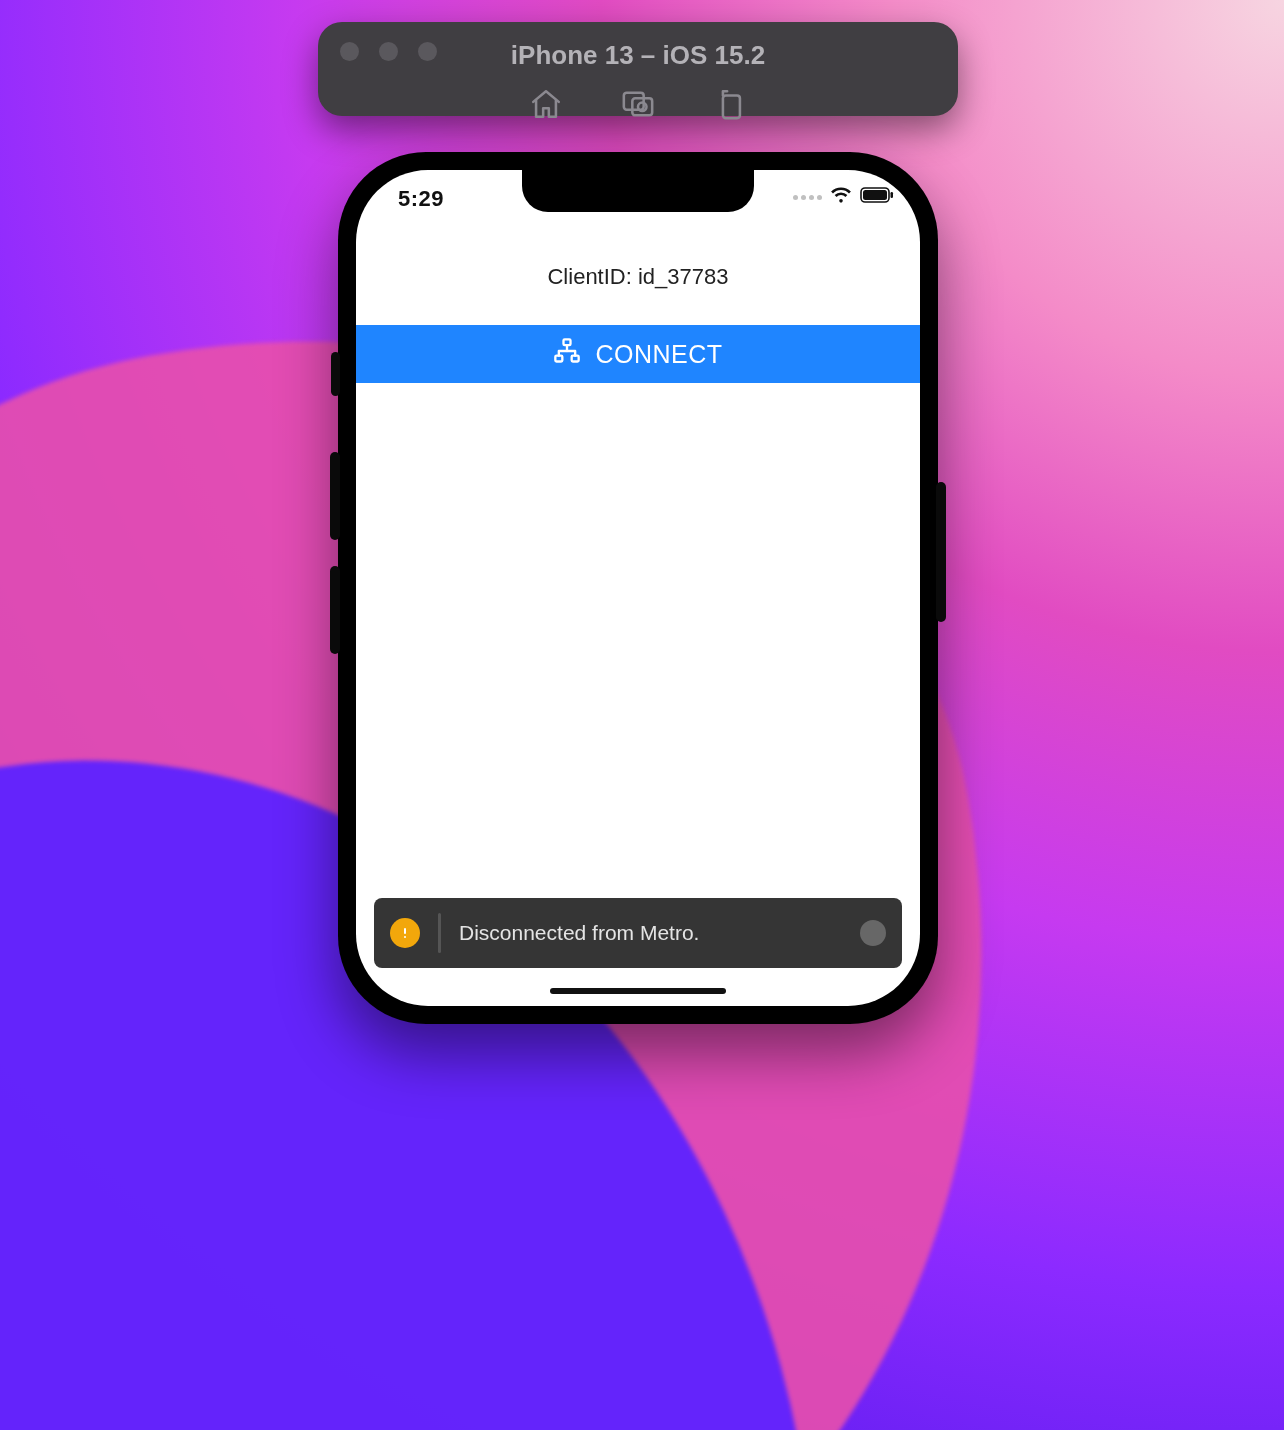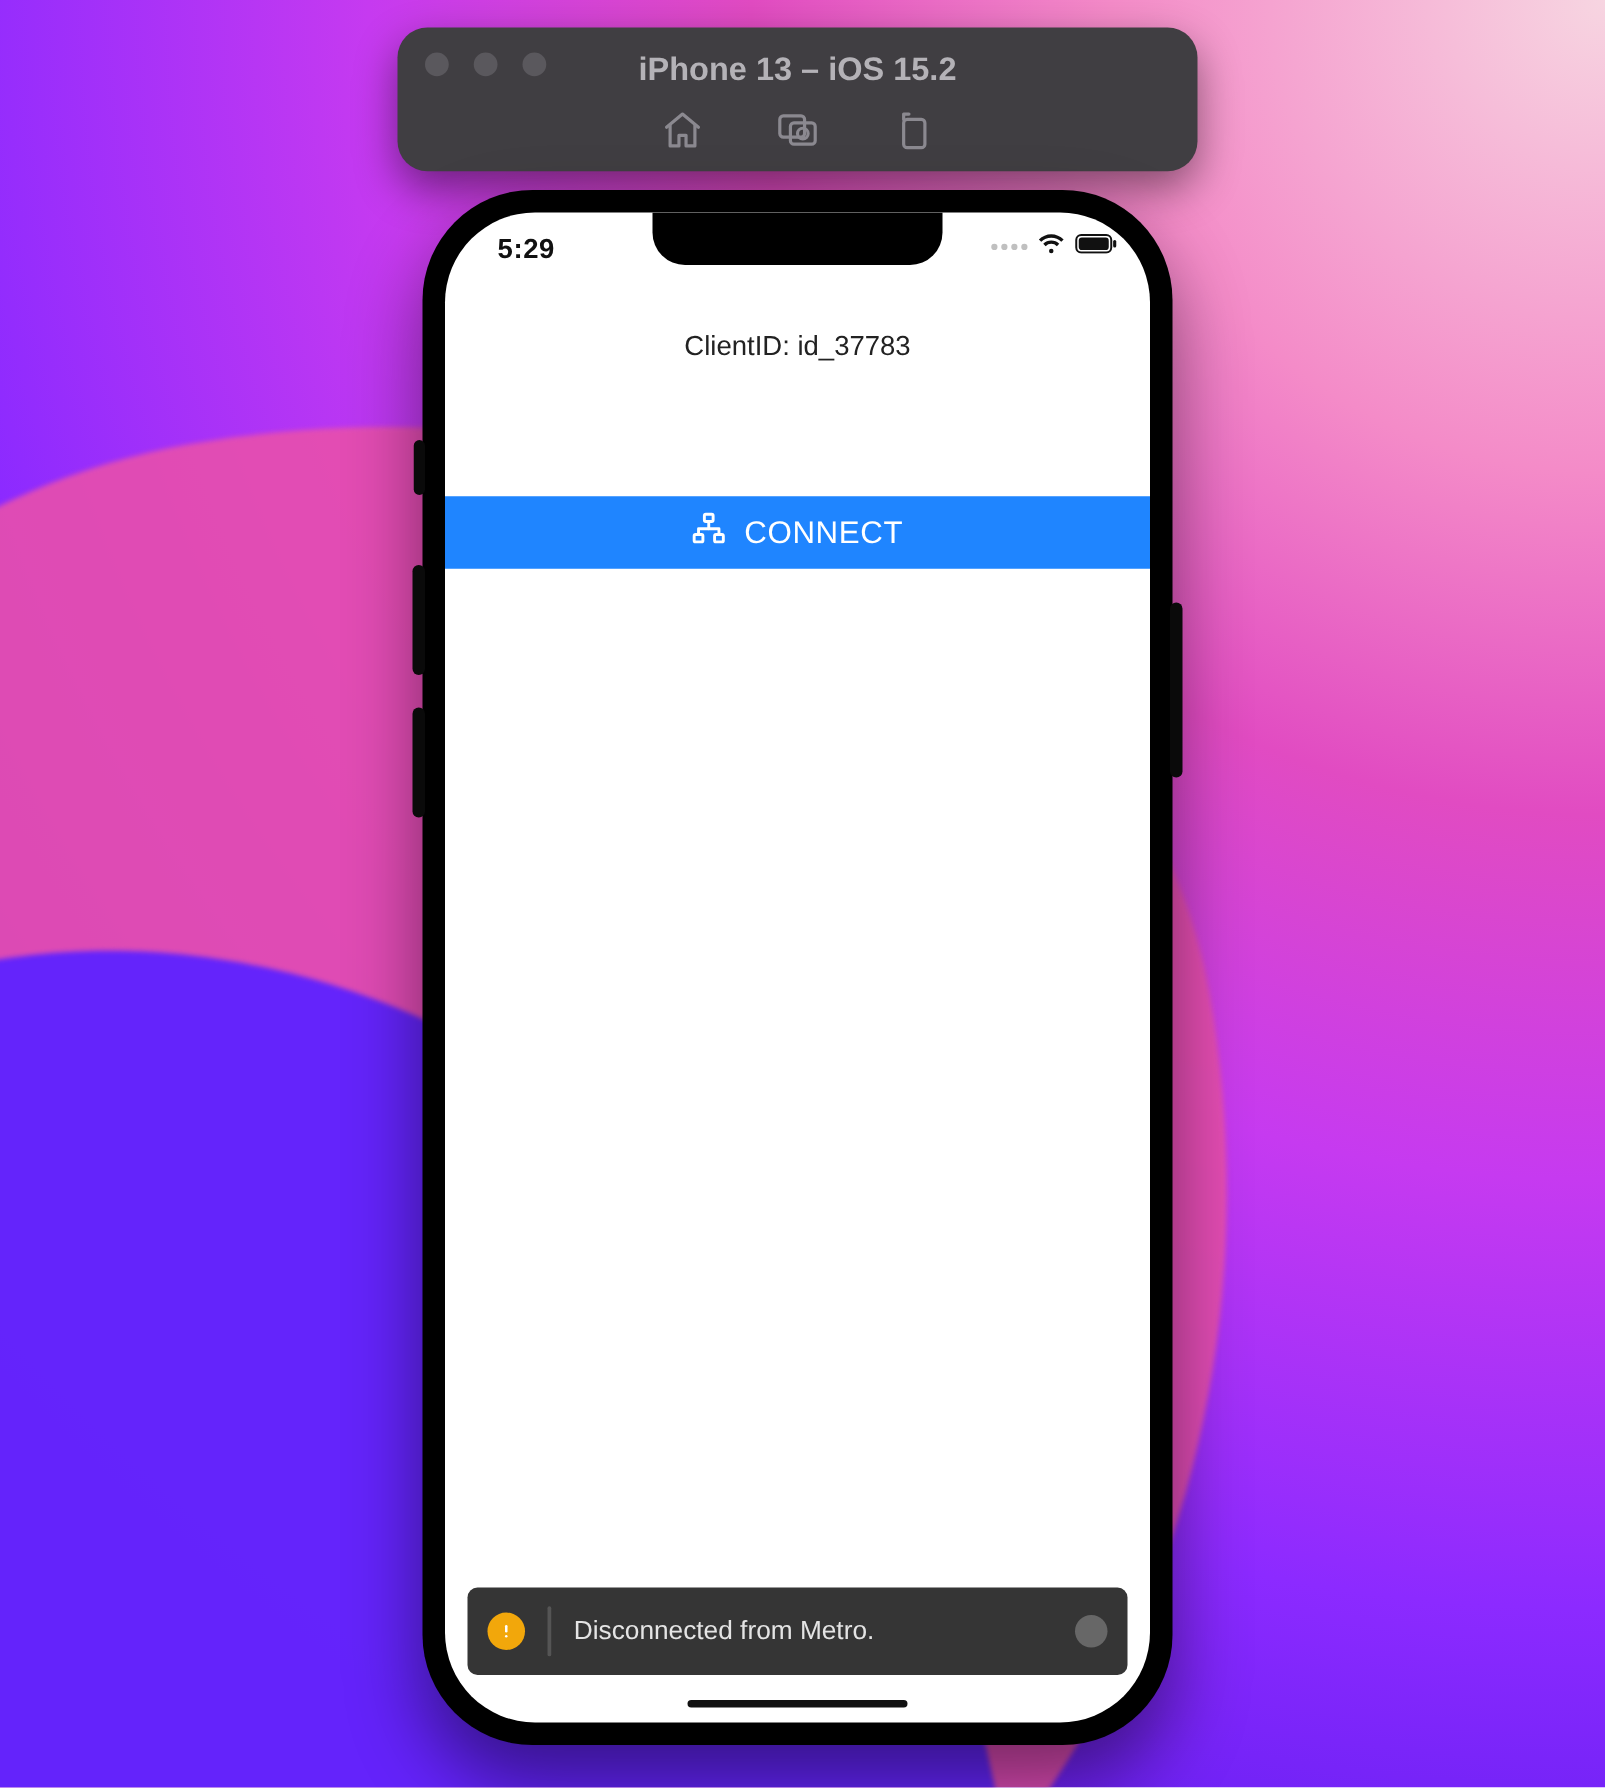--- a/index.html
+++ b/index.html
@@ -31,37 +31,37 @@
       border-radius: 50% 50% 50% 50% / 60% 60% 40% 40%;
       transform: rotate(-6deg);
       filter: blur(2px);
       opacity: 0.95;
     }
 
     
     .sim-panel {
       position: absolute;
       left: 318px; top: 22px;
-      width: 640px; height: 115px;
+      width: 640px; height: 94px;
       background: #403e42;
       border-radius: 24px;
       box-shadow: 0 14px 34px rgba(0,0,0,0.45);
       color: #9f9da2;
     }
     .traffic { position:absolute; left:22px; top:20px; display:flex; gap:20px; }
     .traffic .dot { width:19px;height:19px;border-radius:50%; background:#5a585d; }
     .sim-title { position:absolute; left:0; right:0; top:18px; text-align:center; font-size:26px; font-weight:600; color:#b4b2b7; }
     .sim-icons { position:absolute; left:0; right:0; top:65px; display:flex; justify-content:center; gap:58px; }
     .sim-icons svg { width:34px; height:34px; }
 
     
     .phone {
       position: absolute;
       left: 338px; top: 152px;
-      width: 600px; height: 1244px;
+      width: 600px; height: 872px;
       background: #000;
       border-radius: 88px;
       box-shadow: 0 30px 60px rgba(0,0,0,0.45);
       padding: 18px;
     }
     
     .btn-side { position:absolute; background:#0a0a0a; border-radius:6px; }
     .btn-mute { left:-7px; top:200px; width:9px; height:44px; }
     .btn-vu   { left:-8px; top:300px; width:10px; height:88px; }
     .btn-vd   { left:-8px; top:414px; width:10px; height:88px; }
@@ -87,21 +87,21 @@
     .time { position:absolute; left:42px; top:16px; font-size:22px; font-weight:700; color:#111; letter-spacing:0.5px; }
     .status-right { position:absolute; right:26px; top:16px; display:flex; align-items:center; gap:8px; }
     .cell-dots { display:flex; gap:3px; align-items:center; }
     .cell-dots span { width:5px; height:5px; border-radius:50%; background:#c0c0c0; }
     .wifi, .battery { display:inline-block; }
 
     
     .app { position:absolute; top:60px; left:0; right:0; bottom:0; }
     .client-id { text-align:center; margin-top:34px; font-size:22px; color:#222; font-weight:500; }
     .connect-btn {
-      margin-top:107px;
+      margin-top:35px;
       width:100%; height:58px;
       background:#1f85ff;
       display:flex; align-items:center; justify-content:center; gap:14px;
       color:#fff; font-size:25px; font-weight:500; letter-spacing:0.5px;
       cursor:pointer;
     }
     .connect-btn svg { width:28px; height:28px; }
 
     
     .toast {

